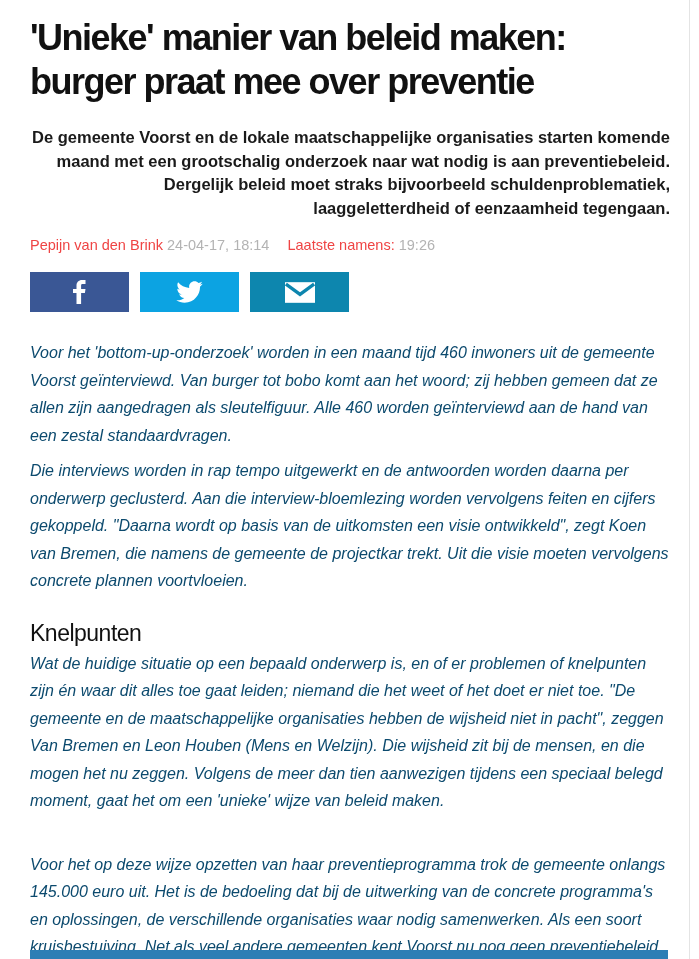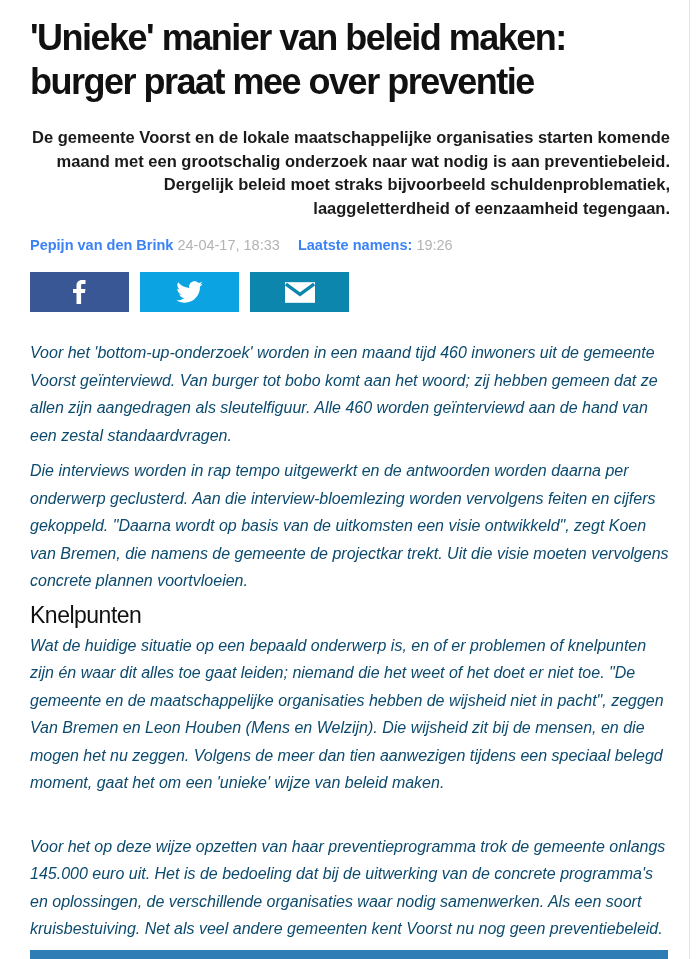--- a/index.html
+++ b/index.html
@@ -37,21 +37,21 @@
     color: #1a1a1a;
     text-align: right;
   }
   .byline {
     margin: 0 0 18px 0;
     font-size: 14.5px;
     line-height: 17px;
     color: #b3b3b3;
     white-space: nowrap;
   }
-  .byline .bold-gray { color: #3b82f6; font-weight: 700; }
+  .byline .bold-gray { color: #ef4444; font-weight: 400; }
   .byline .sep { display: inline-block; width: 10px; }
   .share-row {
     margin: 0 0 27px 0;
     display: flex;
     gap: 11px;
   }
   .share-btn {
     width: 99px;
     height: 40px;
     border: none;
@@ -62,21 +62,21 @@
     cursor: pointer;
   }
   p.body {
     margin: 0 0 8px 0;
     font-size: 16px;
     line-height: 27.5px;
     color: #0c4a6e;
     font-style: italic;
   }
   p.body.gap-before { margin-top: 36px; }
-  p.body.pre-heading { margin-bottom: 6px; }
+  p.body.pre-heading { margin-bottom: 24px; }
   h2.subheading {
     margin: 0 0 3px 0;
     font-size: 23px;
     line-height: 28px;
     font-weight: 400;
     letter-spacing: -0.5px;
     color: #111111;
   }
   .bottom-bar {
     position: absolute;
@@ -91,21 +91,21 @@
 
 <div class="page">
   <div class="content">
 
     <h1 class="headline">'Unieke' manier van beleid maken: burger praat mee over preventie</h1>
 
     <p class="intro">De gemeente Voorst en de lokale maatschappelijke organisaties starten komende maand met een grootschalig onderzoek naar wat nodig is aan preventiebeleid. Dergelijk beleid moet straks bijvoorbeeld schuldenproblematiek, laaggeletterdheid of eenzaamheid tegengaan.</p>
 
     <div class="byline">
       <span class="bold-gray">Pepijn van den Brink</span>
-      <span>24-04-17, 18:33</span>
+      <span>24-04-17, 18:14</span>
       <span class="sep"></span>
       <span class="bold-gray">Laatste namens:</span>
       <span>19:26</span>
     </div>
 
     <div class="share-row">
       <button class="share-btn" style="background-color: rgb(58, 87, 149);">
         <svg width="13" height="24" viewBox="0 0 13 24">
           <path fill="#ffffff" d="M9 4h3.5V0H9C5.7 0 3.5 2.4 3.5 5.6V9H0v4h3.5v11h4.6V13h3.8l.6-4H8.1V6c0-1.2.3-2 .9-2z"></path>
         </svg>

